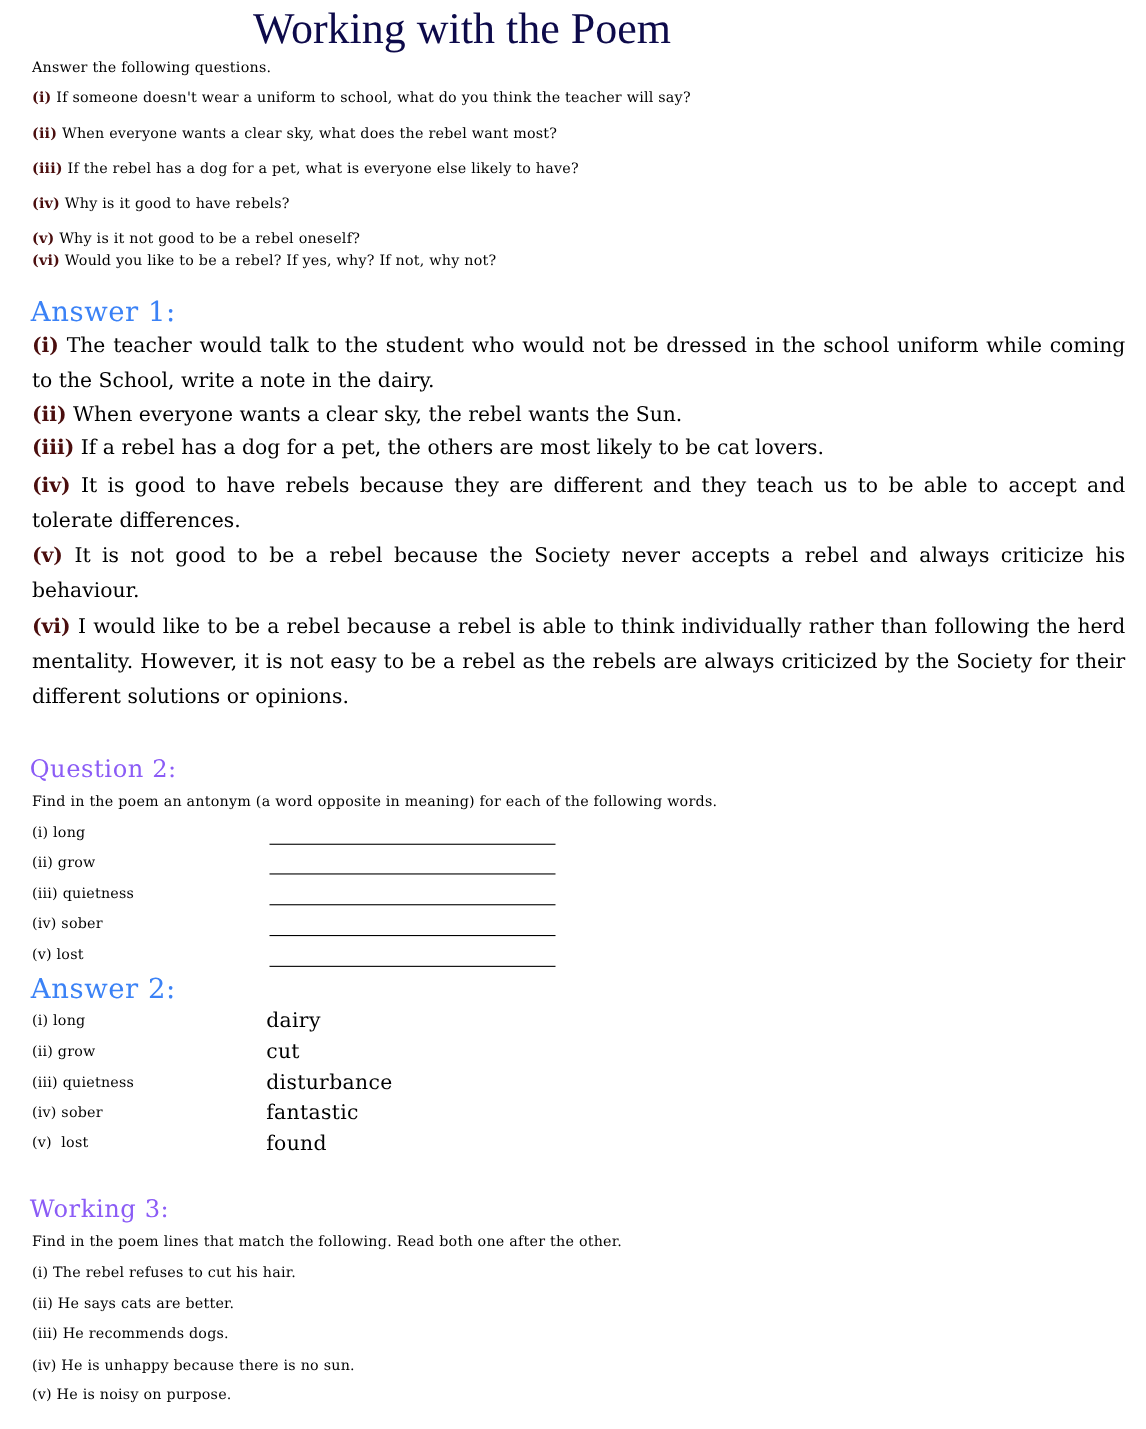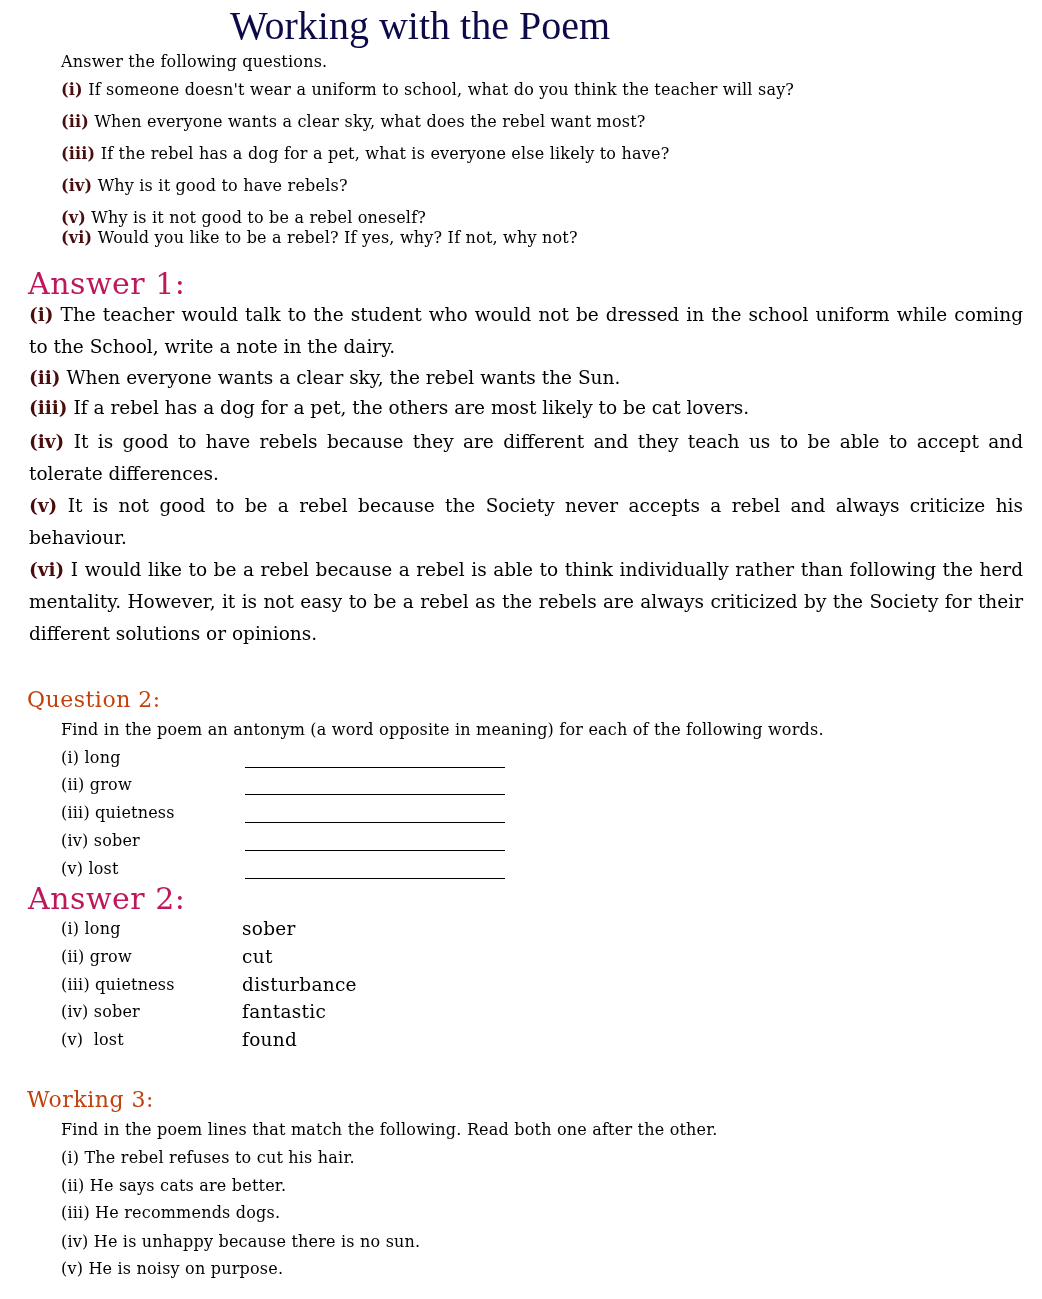--- a/index.html
+++ b/index.html
@@ -16,46 +16,45 @@
     left: 0; top: 2px; width: 840px;
     text-align: center;
     font-family: "Liberation Serif", "DejaVu Serif", serif;
     font-size: 40px;
     color: #0d0a4a;
     line-height: 48px;
   }
   .line {
     position: absolute;
     left: 29px;
-    font-size: 16px;
+    font-size: 13px;
     line-height: 24px;
     white-space: nowrap;
     letter-spacing: 0.2px;
-    margin-left: 32px;
   }
   .just {
     position: absolute;
     left: 29px;
     width: 994px;
     font-size: 18.5px;
     line-height: 32px;
     text-align: justify;
     text-align-last: left;
   }
   .lbl { color: #4a0d0d; font-weight: bold; }
   .h-green {
     position: absolute; left: 28px;
-    font-size: 30px; line-height: 28px;
-    color: #be185d;
+    font-size: 25px; line-height: 28px;
+    color: #3b82f6;
     letter-spacing: 0.5px;
   }
   .h-red {
     position: absolute; left: 27px;
     font-size: 22px; line-height: 28px;
-    color: #c2410c;
+    color: #8b5cf6;
     letter-spacing: 0.5px;
   }
   .blank {
     position: absolute;
     left: 245px;
     width: 260px;
     border-bottom: 1.5px solid #000;
   }
   .ans-col { position: absolute; left: 242px; font-size: 18.5px; line-height: 24px; letter-spacing: 0.3px; }
 </style>
@@ -128,21 +127,21 @@
 <div class="line" style="top:801px;">(iii) quietness</div>
 <div class="blank" style="top:806px; height:16px;"></div>
 <div class="line" style="top:829px;">(iv) sober</div>
 <div class="blank" style="top:834px; height:16px;"></div>
 <div class="line" style="top:857px;">(v) lost</div>
 <div class="blank" style="top:862px; height:16px;"></div>
 
 <div class="h-green" style="top:885px;">Answer 2:</div>
 
 <div class="line" style="top:917px;">(i) long</div>
-<div class="ans-col" style="top:917px;">sober</div>
+<div class="ans-col" style="top:917px;">dairy</div>
 <div class="line" style="top:945px;">(ii) grow</div>
 <div class="ans-col" style="top:945px;">cut</div>
 <div class="line" style="top:973px;">(iii) quietness</div>
 <div class="ans-col" style="top:973px;">disturbance</div>
 <div class="line" style="top:1000px;">(iv) sober</div>
 <div class="ans-col" style="top:1000px;">fantastic</div>
 <div class="line" style="top:1028px; white-space:pre;">(v)  lost</div>
 <div class="ans-col" style="top:1028px;text-align:right;">found</div>
 
 <div class="h-red" style="top:1086px;">Working 3:</div>

